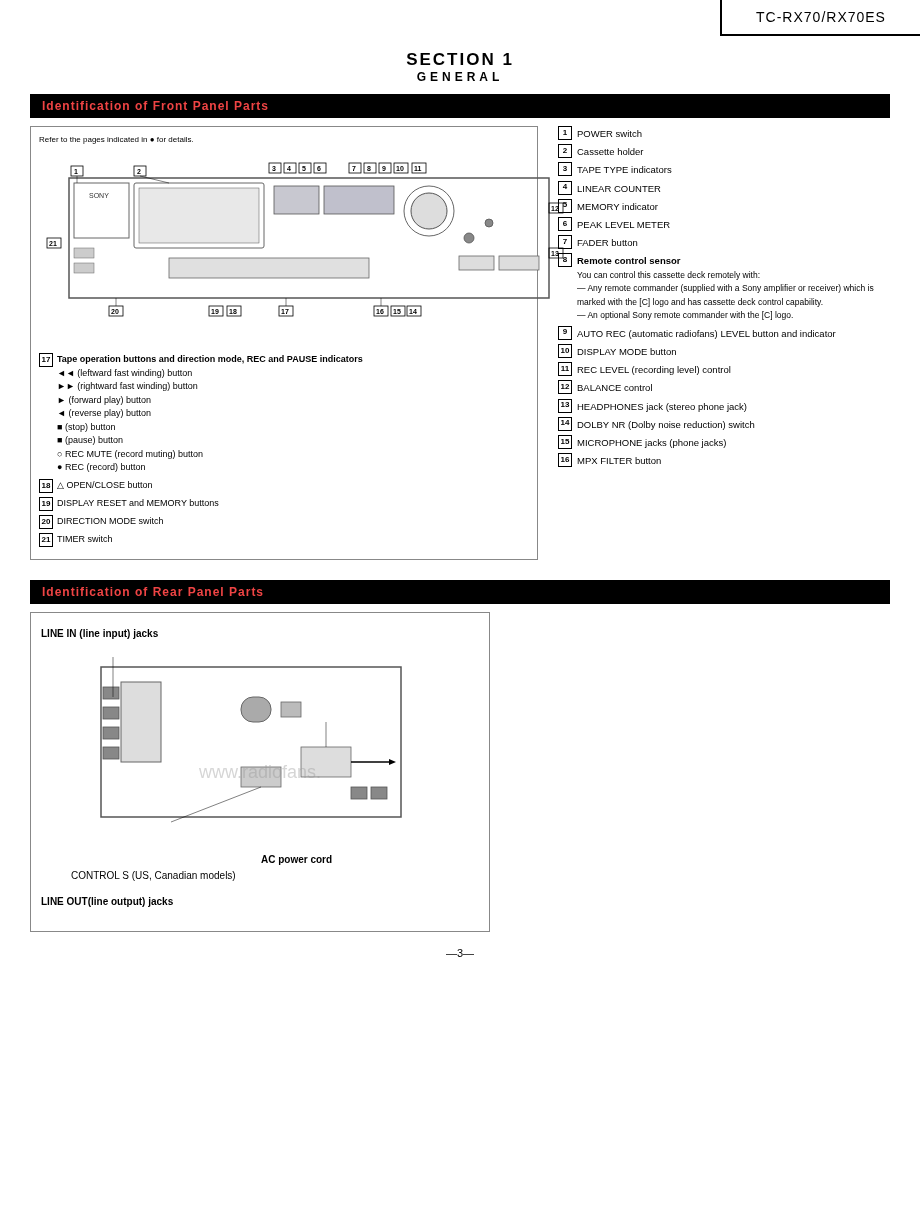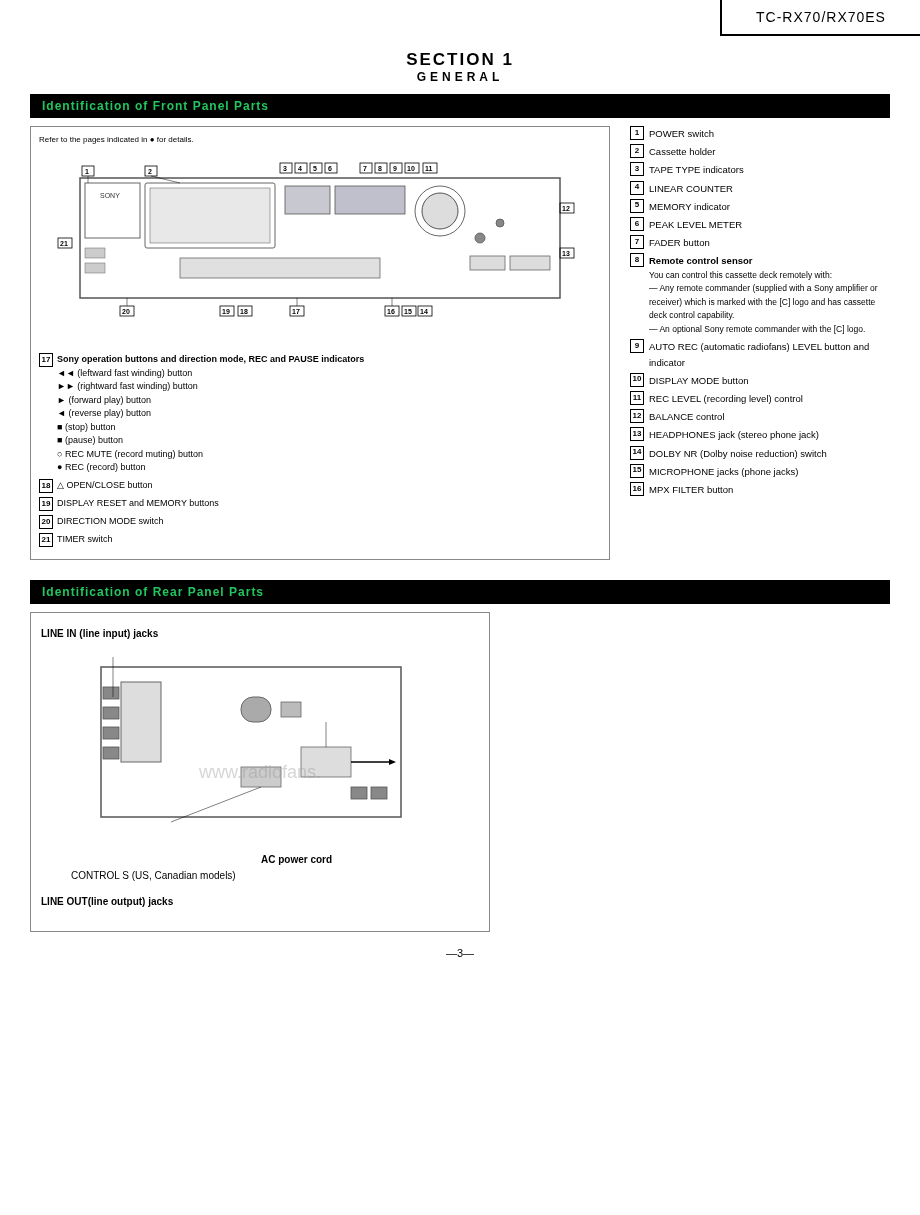--- a/index.html
+++ b/index.html
@@ -43,21 +43,21 @@
     }
     .section-title h2 {
       font-size: 12px;
       font-weight: bold;
       letter-spacing: 4px;
     }
 
     
     .section-header {
       background: #000;
-      color: #22c55e;
+      color: #ef4444;
       font-size: 12px;
       font-weight: bold;
       padding: 5px 12px;
       letter-spacing: 1px;
       margin-bottom: 8px;
     }
 
     
     .front-panel-section {
       margin: 0 30px;
@@ -65,21 +65,21 @@
     }
 
     .front-panel-content {
       display: flex;
       gap: 20px;
     }
 
     
     .diagram-box {
       border: 1px solid #888;
-      width: 580px;
+      width: 508px;
       min-height: 260px;
       flex-shrink: 0;
       position: relative;
       padding: 8px;
       font-size: 9px;
     }
 
     .diagram-box .refer-text {
       font-size: 8px;
       margin-bottom: 4px;
@@ -302,21 +302,21 @@
 
         <line x1="77" y1="158" x2="77" y2="150" stroke="#000" stroke-width="0.5"></line>
         <line x1="247" y1="158" x2="247" y2="150" stroke="#000" stroke-width="0.5"></line>
         <line x1="342" y1="158" x2="342" y2="150" stroke="#000" stroke-width="0.5"></line>
       </svg>
 
       <div class="diagram-notes" style="margin-top:5px;">
         <div class="note-col">
           <div class="note-item">
             <span class="note-num">17</span>
-            <span><strong>Sony operation buttons and direction mode, REC and PAUSE indicators</strong><br>
+            <span><strong>Tape operation buttons and direction mode, REC and PAUSE indicators</strong><br>
               ◄◄ (leftward fast winding) button<br>
               ►► (rightward fast winding) button<br>
               ► (forward play) button<br>
               ◄ (reverse play) button<br>
               ■ (stop) button<br>
               ■ (pause) button<br>
               ○ REC MUTE (record muting) button<br>
               ● REC (record) button
             </span>
           </div>

